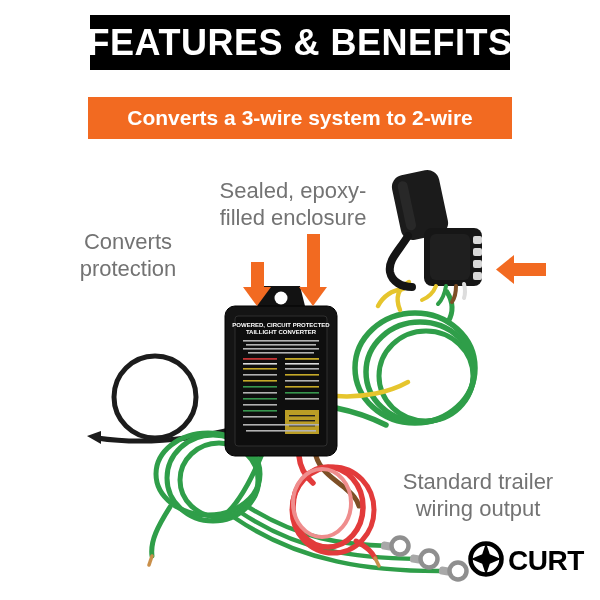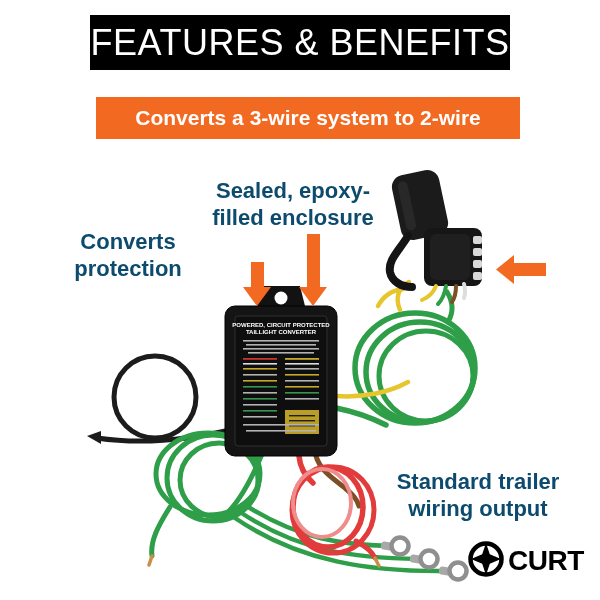--- a/index.html
+++ b/index.html
@@ -6,33 +6,32 @@
   body{
     width:600px;height:600px;position:relative;overflow:hidden;
     background:#ffffff;
     font-family:"Liberation Sans", sans-serif;
   }
   .abs{position:absolute;}
   .banner{
     left:90px;top:15px;width:420px;height:55px;
     background:#000000;color:#ffffff;
     display:flex;align-items:center;justify-content:center;
-    font-size:36px;font-weight:400;letter-spacing:.5px;white-space:nowrap;
+    font-size:36px;font-weight:700;letter-spacing:.5px;white-space:nowrap;
     z-index:3;
   }
   .subbanner{
     left:88px;top:97px;width:424px;height:42px;
     background:#F26A21;color:#ffffff;
     display:flex;align-items:center;justify-content:center;
     font-size:21px;font-weight:700;white-space:nowrap;
     z-index:3;
-    margin-left:8px;
   }
   .callout{
-    color:#0c4a6e;font-weight:700;font-size:22px;line-height:27px;
+    color:#737373;font-weight:400;font-size:22px;line-height:27px;
     text-align:center;z-index:3;
   }
   .callout div{white-space:nowrap;}
   #scene{left:0;top:0;z-index:1;}
 </style>
 </head>
 <body>
 
 <div class="abs banner">
   <span>FEATURES &amp; BENEFITS</span>

